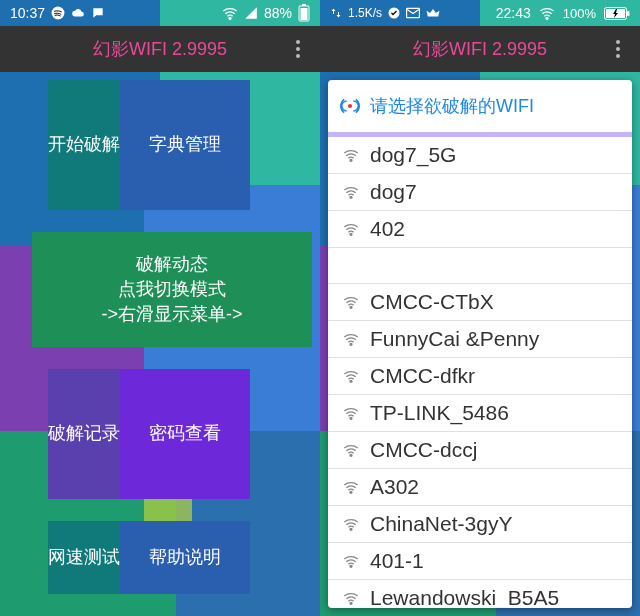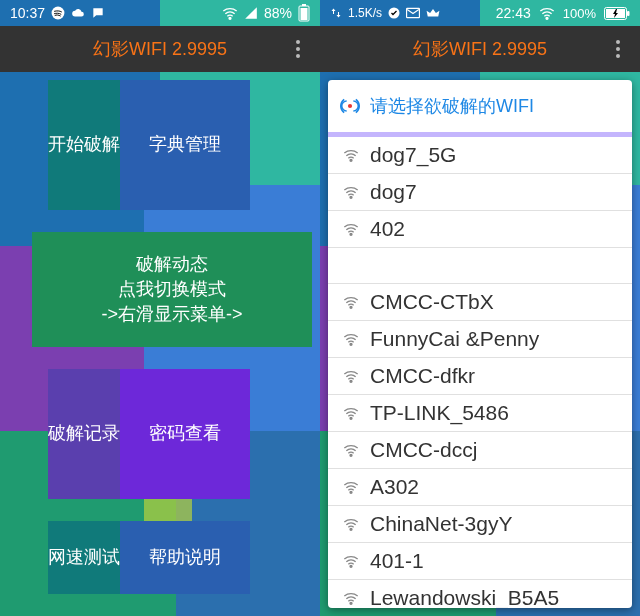--- a/index.html
+++ b/index.html
@@ -20,21 +20,21 @@
   .w-f{left:55%;top:70%;width:45%;height:30%;background:#2b6fae;}
   .w-g{left:45%;top:60%;width:15%;height:25%;background:#b8d23c;opacity:.7}
 
   
   .status { position:relative; z-index:2; height:26px; display:flex; align-items:center; justify-content:space-between; padding:0 10px; color:#fff; font-size:14px; font-weight:500; }
   .status .left, .status .right { display:flex; align-items:center; gap:6px; }
   .status .ico { display:inline-block; }
   .phone-right .status { color:#fff;border-radius:8px; }
 
   
-  .appbar { position:relative; z-index:2; height:46px; background:#333; display:flex; align-items:center; justify-content:center; color:#f97316; font-size:18px; }
+  .appbar { position:relative; z-index:2; height:46px; background:#333; display:flex; align-items:center; justify-content:center; color:#ec4899; font-size:18px; }
   .appbar .menu-dots { position:absolute; right:12px; top:50%; transform:translateY(-50%); width:20px; height:28px; display:flex; flex-direction:column; align-items:center; justify-content:center; gap:3px;}
   .appbar .menu-dots span{width:4px;height:4px;border-radius:50%;background:#bbb;}
 
   
   .tiles { position:relative; z-index:2; padding:8px; height:calc(100% - 72px); }
   .tiles .row { display:flex; }
   .tile { display:flex; align-items:center; justify-content:center; color:#fff; font-size:18px; text-align:center; line-height:1.4; }
   .t-teal{background:#107a7a;}
   .t-blue{background:#2a5fb0;}
   .t-green{background:#1f8f58;}

